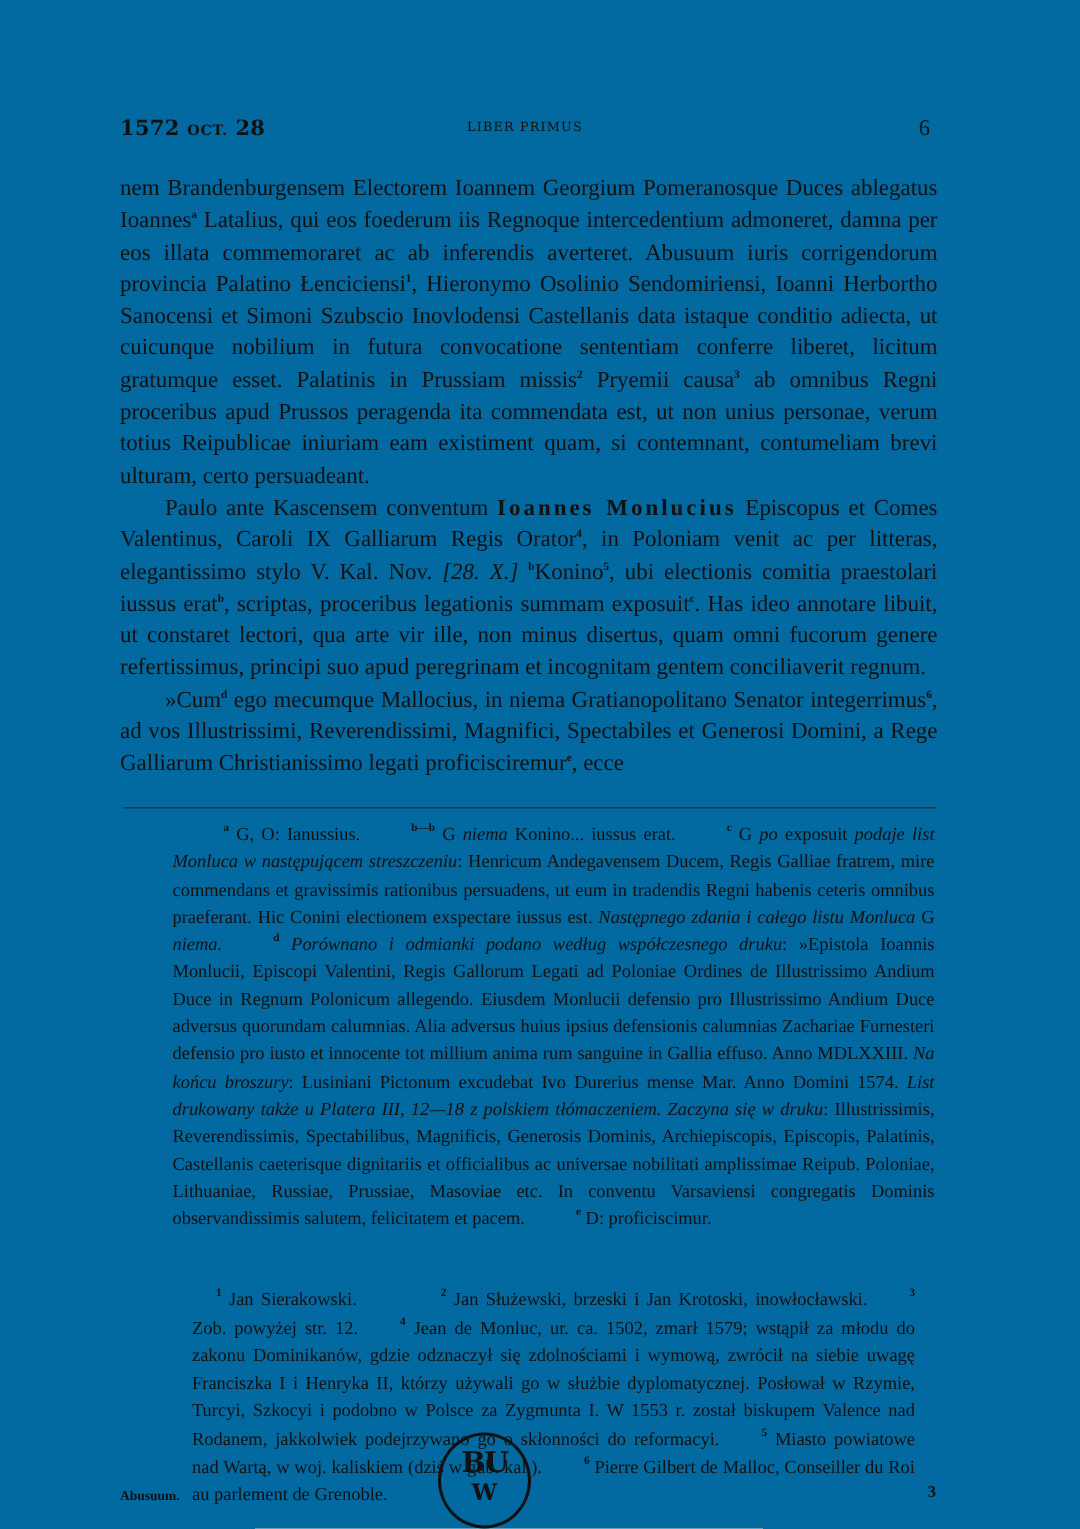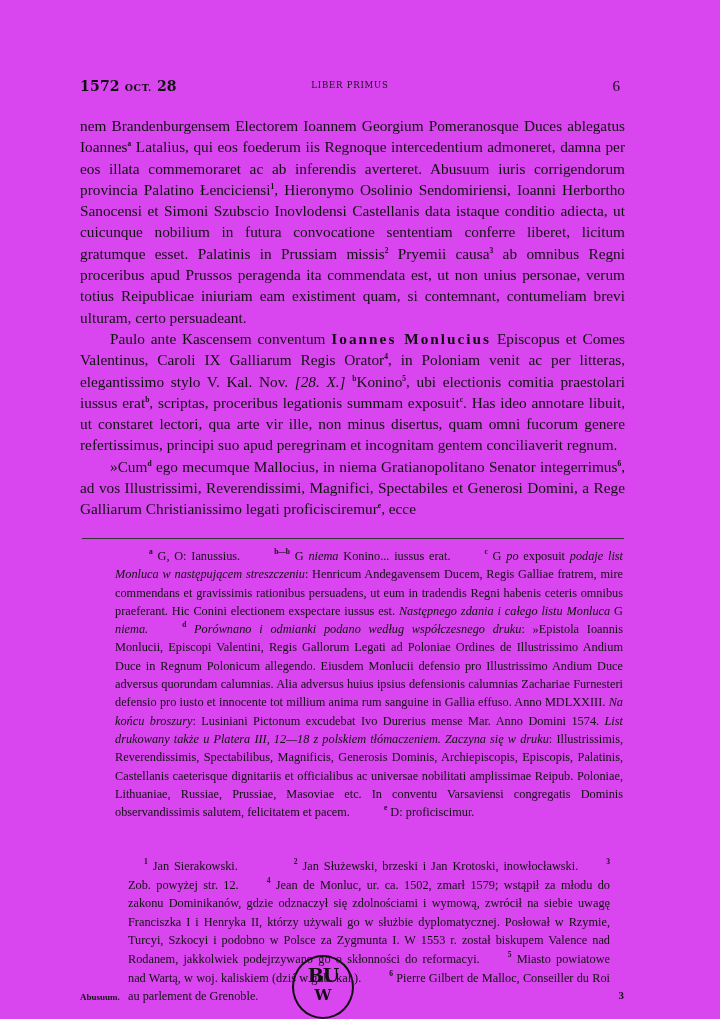--- a/index.html
+++ b/index.html
@@ -1,18 +1,18 @@
 <!DOCTYPE html>
 <html><head>
   <meta charset="utf-8">
   <style>
     html, body { margin: 0; padding: 0; background: #ffffff; }
     body { width: 720px; height: 1019px; position: relative; overflow: hidden;
            font-family: "DejaVu Serif", "Liberation Serif", serif; color: #111; }
-    .page { position: absolute; left: 0; top: 0; width: 720px; height: 1019px; background: #d946ef; }
+    .page { position: absolute; left: 0; top: 0; width: 720px; height: 1019px; background: #0369a1; }
 
     .running-head { position: absolute; top: 78px; left: 80px; width: 540px; height: 20px; }
     .rh-date { position: absolute; left: 0; top: 0; font-size: 14px; font-weight: bold; letter-spacing: 0.2px; }
     .rh-date .sc { font-size: 9.5px; font-weight: bold; letter-spacing: 0.5px; }
     .rh-title { position: absolute; left: 0; width: 100%; text-align: center; top: 2px; font-size: 8.5px; font-weight: normal; letter-spacing: 0.8px; }
     .rh-page { position: absolute; right: 0; top: 0; font-size: 15px; font-family: "Liberation Serif", serif; }
 
     .main-text { position: absolute; left: 80px; top: 115px; width: 545px;
                  font-family: "Liberation Serif", serif; font-size: 15.3px; line-height: 21.3px;
                  text-align: justify; }

